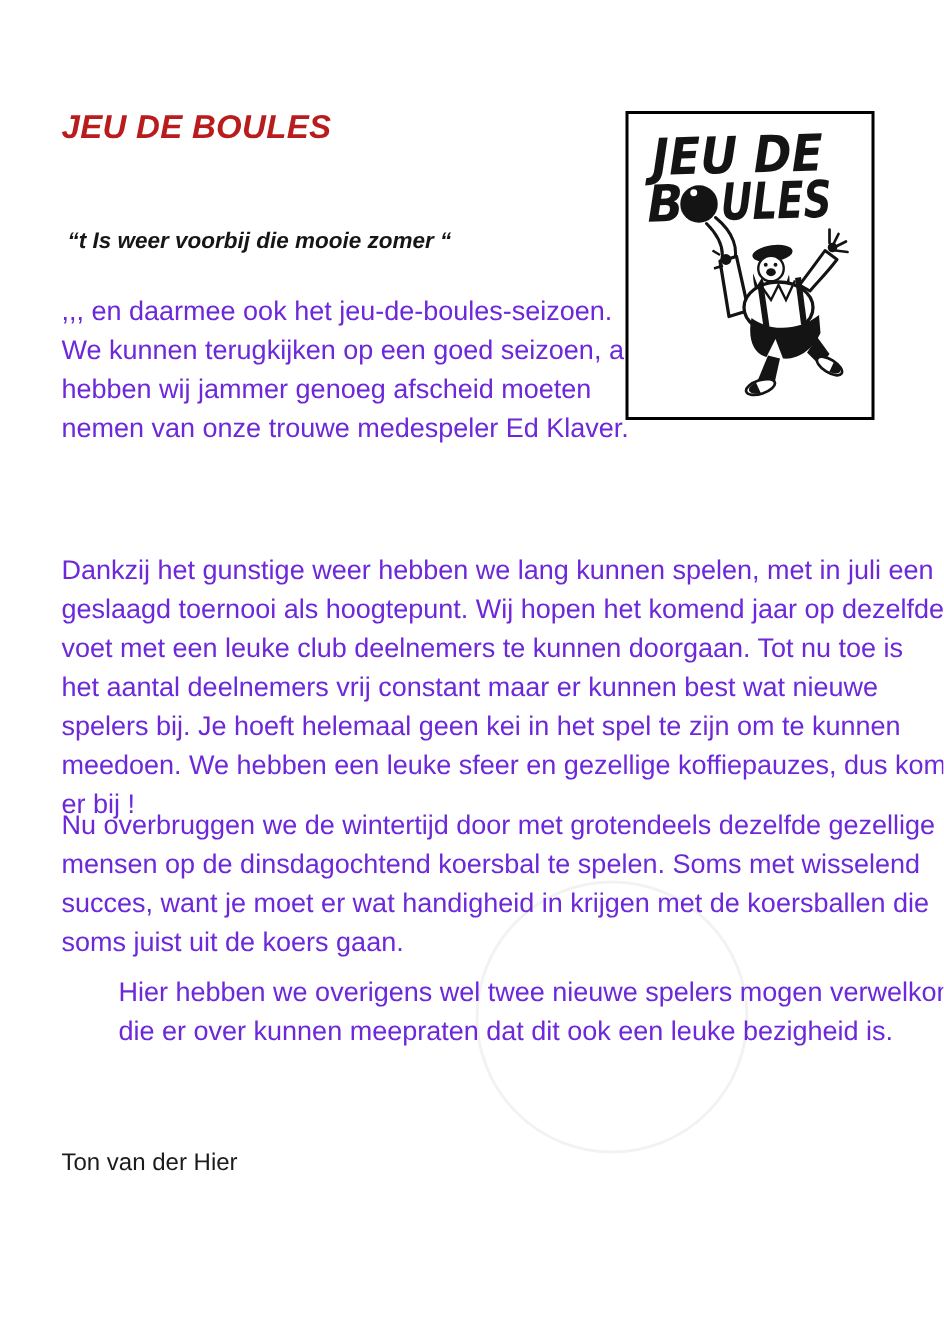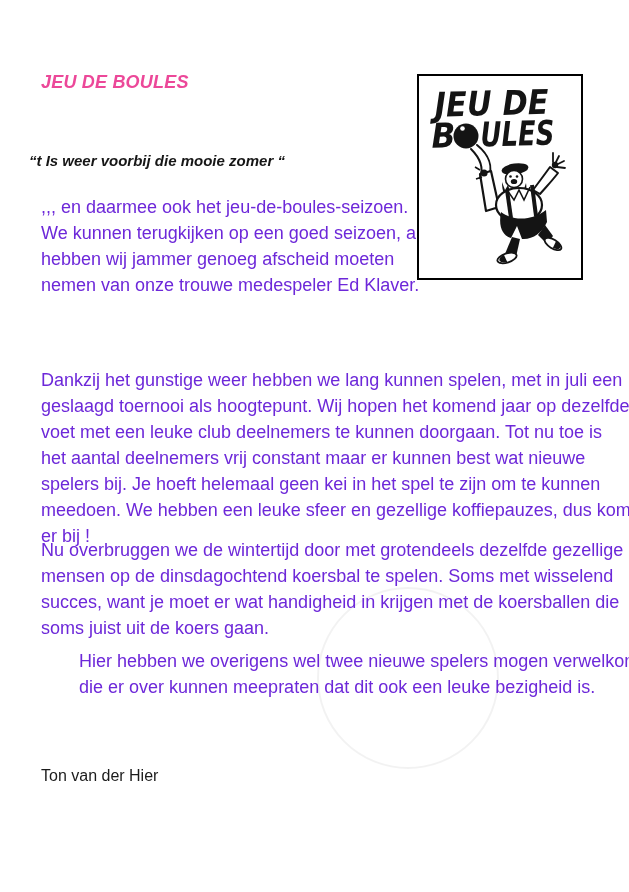--- a/index.html
+++ b/index.html
@@ -9,31 +9,31 @@
     width: 629px;
     height: 892px;
     background: #ffffff;
     overflow: hidden;
     font-family: "Liberation Sans", sans-serif;
     color: #1b1b1b;
   }
   .doc-title {
     position: absolute;
     left: 41px; top: 72px;
-    font-size: 18px;
+    font-size: 22px;
     font-weight: bold;
     font-style: italic;
     letter-spacing: 0.2px;
-    color: #ec4899;
+    color: #b91c1c;
     white-space: pre;
     text-align: center;
   }
   .doc-subtitle {
     position: absolute;
-    left: 29px; top: 152px;
+    left: 45px; top: 152px;
     font-size: 15px;
     font-weight: bold;
     font-style: italic;
     color: #161616;
     white-space: pre;
   }
   .para {
     position: absolute;
     left: 41px;
     font-size: 18px;

